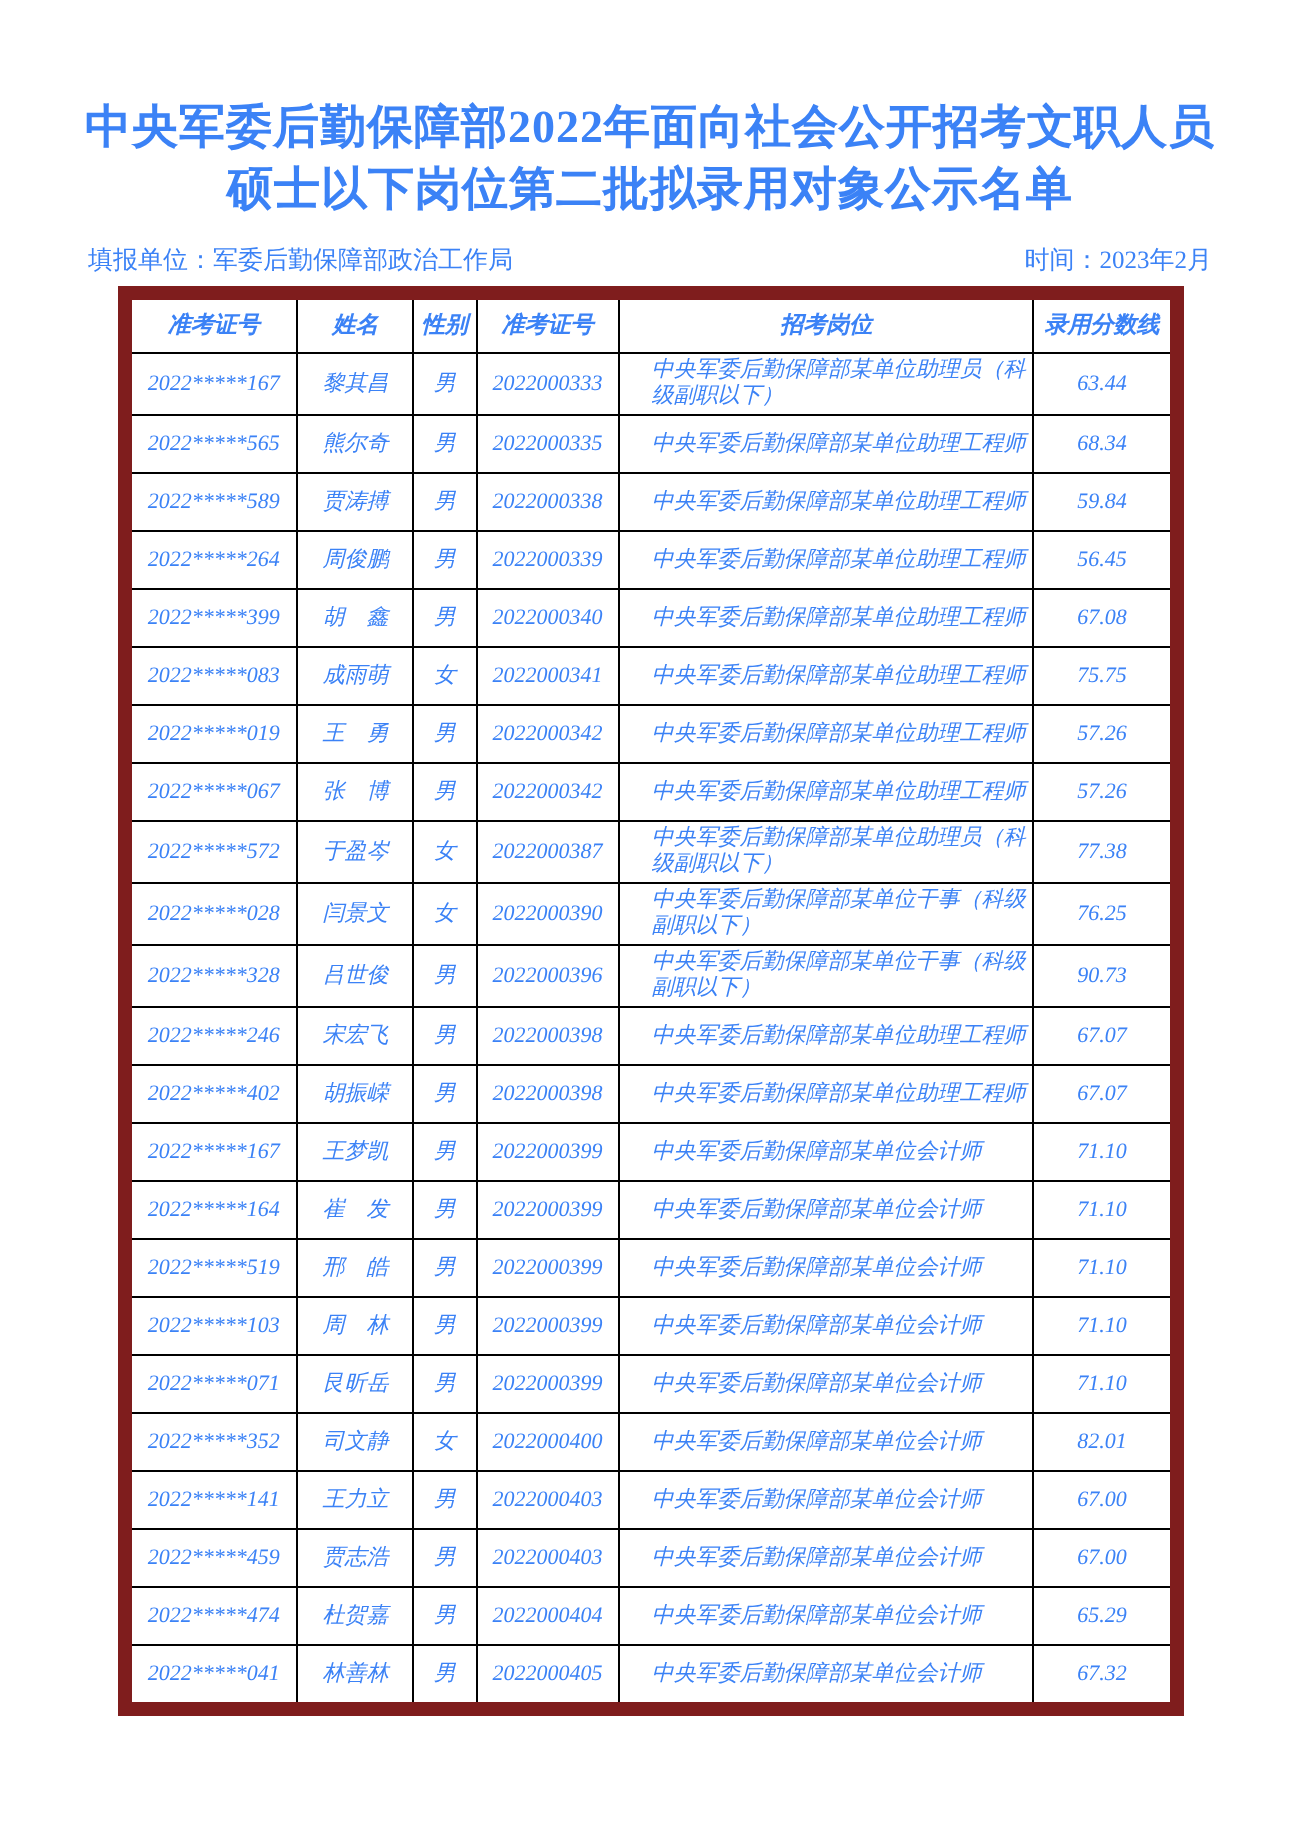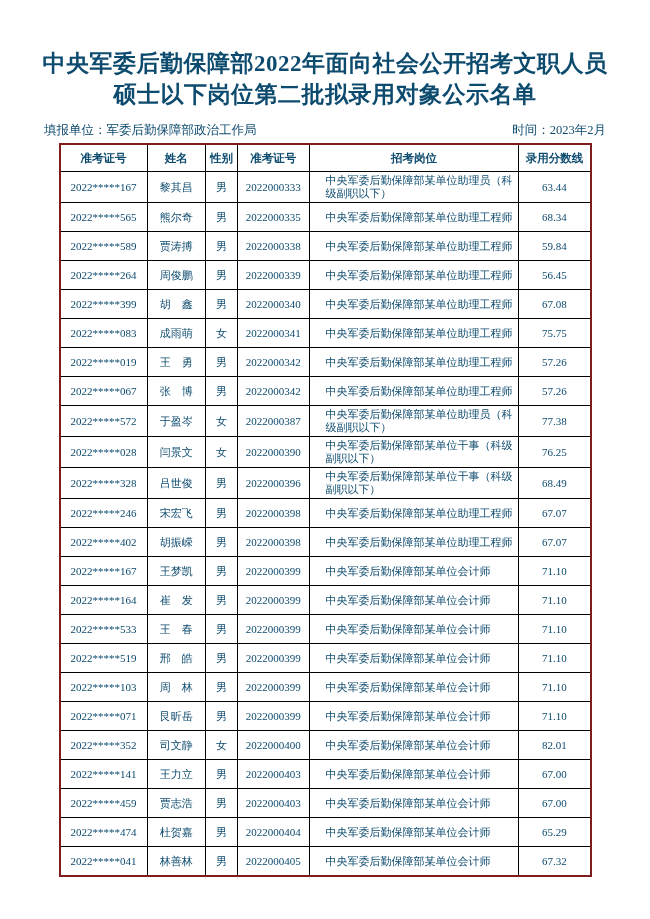--- a/index.html
+++ b/index.html
@@ -1,21 +1,21 @@
 <!DOCTYPE html>
 <html><head>
 <meta charset="utf-8">
 <style>
   html,body { margin:0; padding:0; background:#ffffff; }
   .page {
     position:relative;
     width:650px; height:919px;
     margin:0 auto;
     background:#ffffff;
-    color:#0c4a6e;
+    color:#3b82f6;
     font-family:"Liberation Serif","DejaVu Serif",serif;
     overflow:hidden;
   }
   .title-block {
     padding-top:48px;
     text-align:center;
     font-weight:bold;
     font-size:23px;
     line-height:31px;
     letter-spacing:0.5px;
@@ -28,21 +28,22 @@
     align-items:flex-end;
     font-weight:normal;
     font-size:12.5px;
   }
   table.roster {
     width:533px;
     margin:2px auto 0 auto;
     border-collapse:collapse;
     table-layout:fixed;
     font-size:11px;
-    border:2px solid #7f1d1d;
+    border:7px solid #7f1d1d;
+    font-style:italic;
   }
   table.roster th, table.roster td {
     border:1px solid #000;
     padding:2px 3px;
     text-align:center;
     vertical-align:middle;
     line-height:13px;
     height:24px;
     overflow:hidden;
     word-break:break-all;
@@ -174,21 +175,21 @@
           <td class="col-3">2022000390</td>
           <td class="col-4">中央军委后勤保障部某单位干事（科级副职以下）</td>
           <td class="col-5">76.25</td>
         </tr>
         <tr>
           <td class="col-0">2022*****328</td>
           <td class="col-1">吕世俊</td>
           <td class="col-2">男</td>
           <td class="col-3">2022000396</td>
           <td class="col-4">中央军委后勤保障部某单位干事（科级副职以下）</td>
-          <td class="col-5">68.49</td>
+          <td class="col-5">90.73</td>
         </tr>
         <tr>
           <td class="col-0">2022*****246</td>
           <td class="col-1">宋宏飞</td>
           <td class="col-2">男</td>
           <td class="col-3">2022000398</td>
           <td class="col-4">中央军委后勤保障部某单位助理工程师</td>
           <td class="col-5">67.07</td>
         </tr>
         <tr>
@@ -209,28 +210,20 @@
         </tr>
         <tr>
           <td class="col-0">2022*****164</td>
           <td class="col-1">崔　发</td>
           <td class="col-2">男</td>
           <td class="col-3">2022000399</td>
           <td class="col-4">中央军委后勤保障部某单位会计师</td>
           <td class="col-5">71.10</td>
         </tr>
         <tr>
-          <td class="col-0">2022*****533</td>
-          <td class="col-1">王　春</td>
-          <td class="col-2">男</td>
-          <td class="col-3">2022000399</td>
-          <td class="col-4">中央军委后勤保障部某单位会计师</td>
-          <td class="col-5">71.10</td>
-        </tr>
-        <tr>
           <td class="col-0">2022*****519</td>
           <td class="col-1">邢　皓</td>
           <td class="col-2">男</td>
           <td class="col-3">2022000399</td>
           <td class="col-4">中央军委后勤保障部某单位会计师</td>
           <td class="col-5">71.10</td>
         </tr>
         <tr>
           <td class="col-0">2022*****103</td>
           <td class="col-1">周　林</td>

